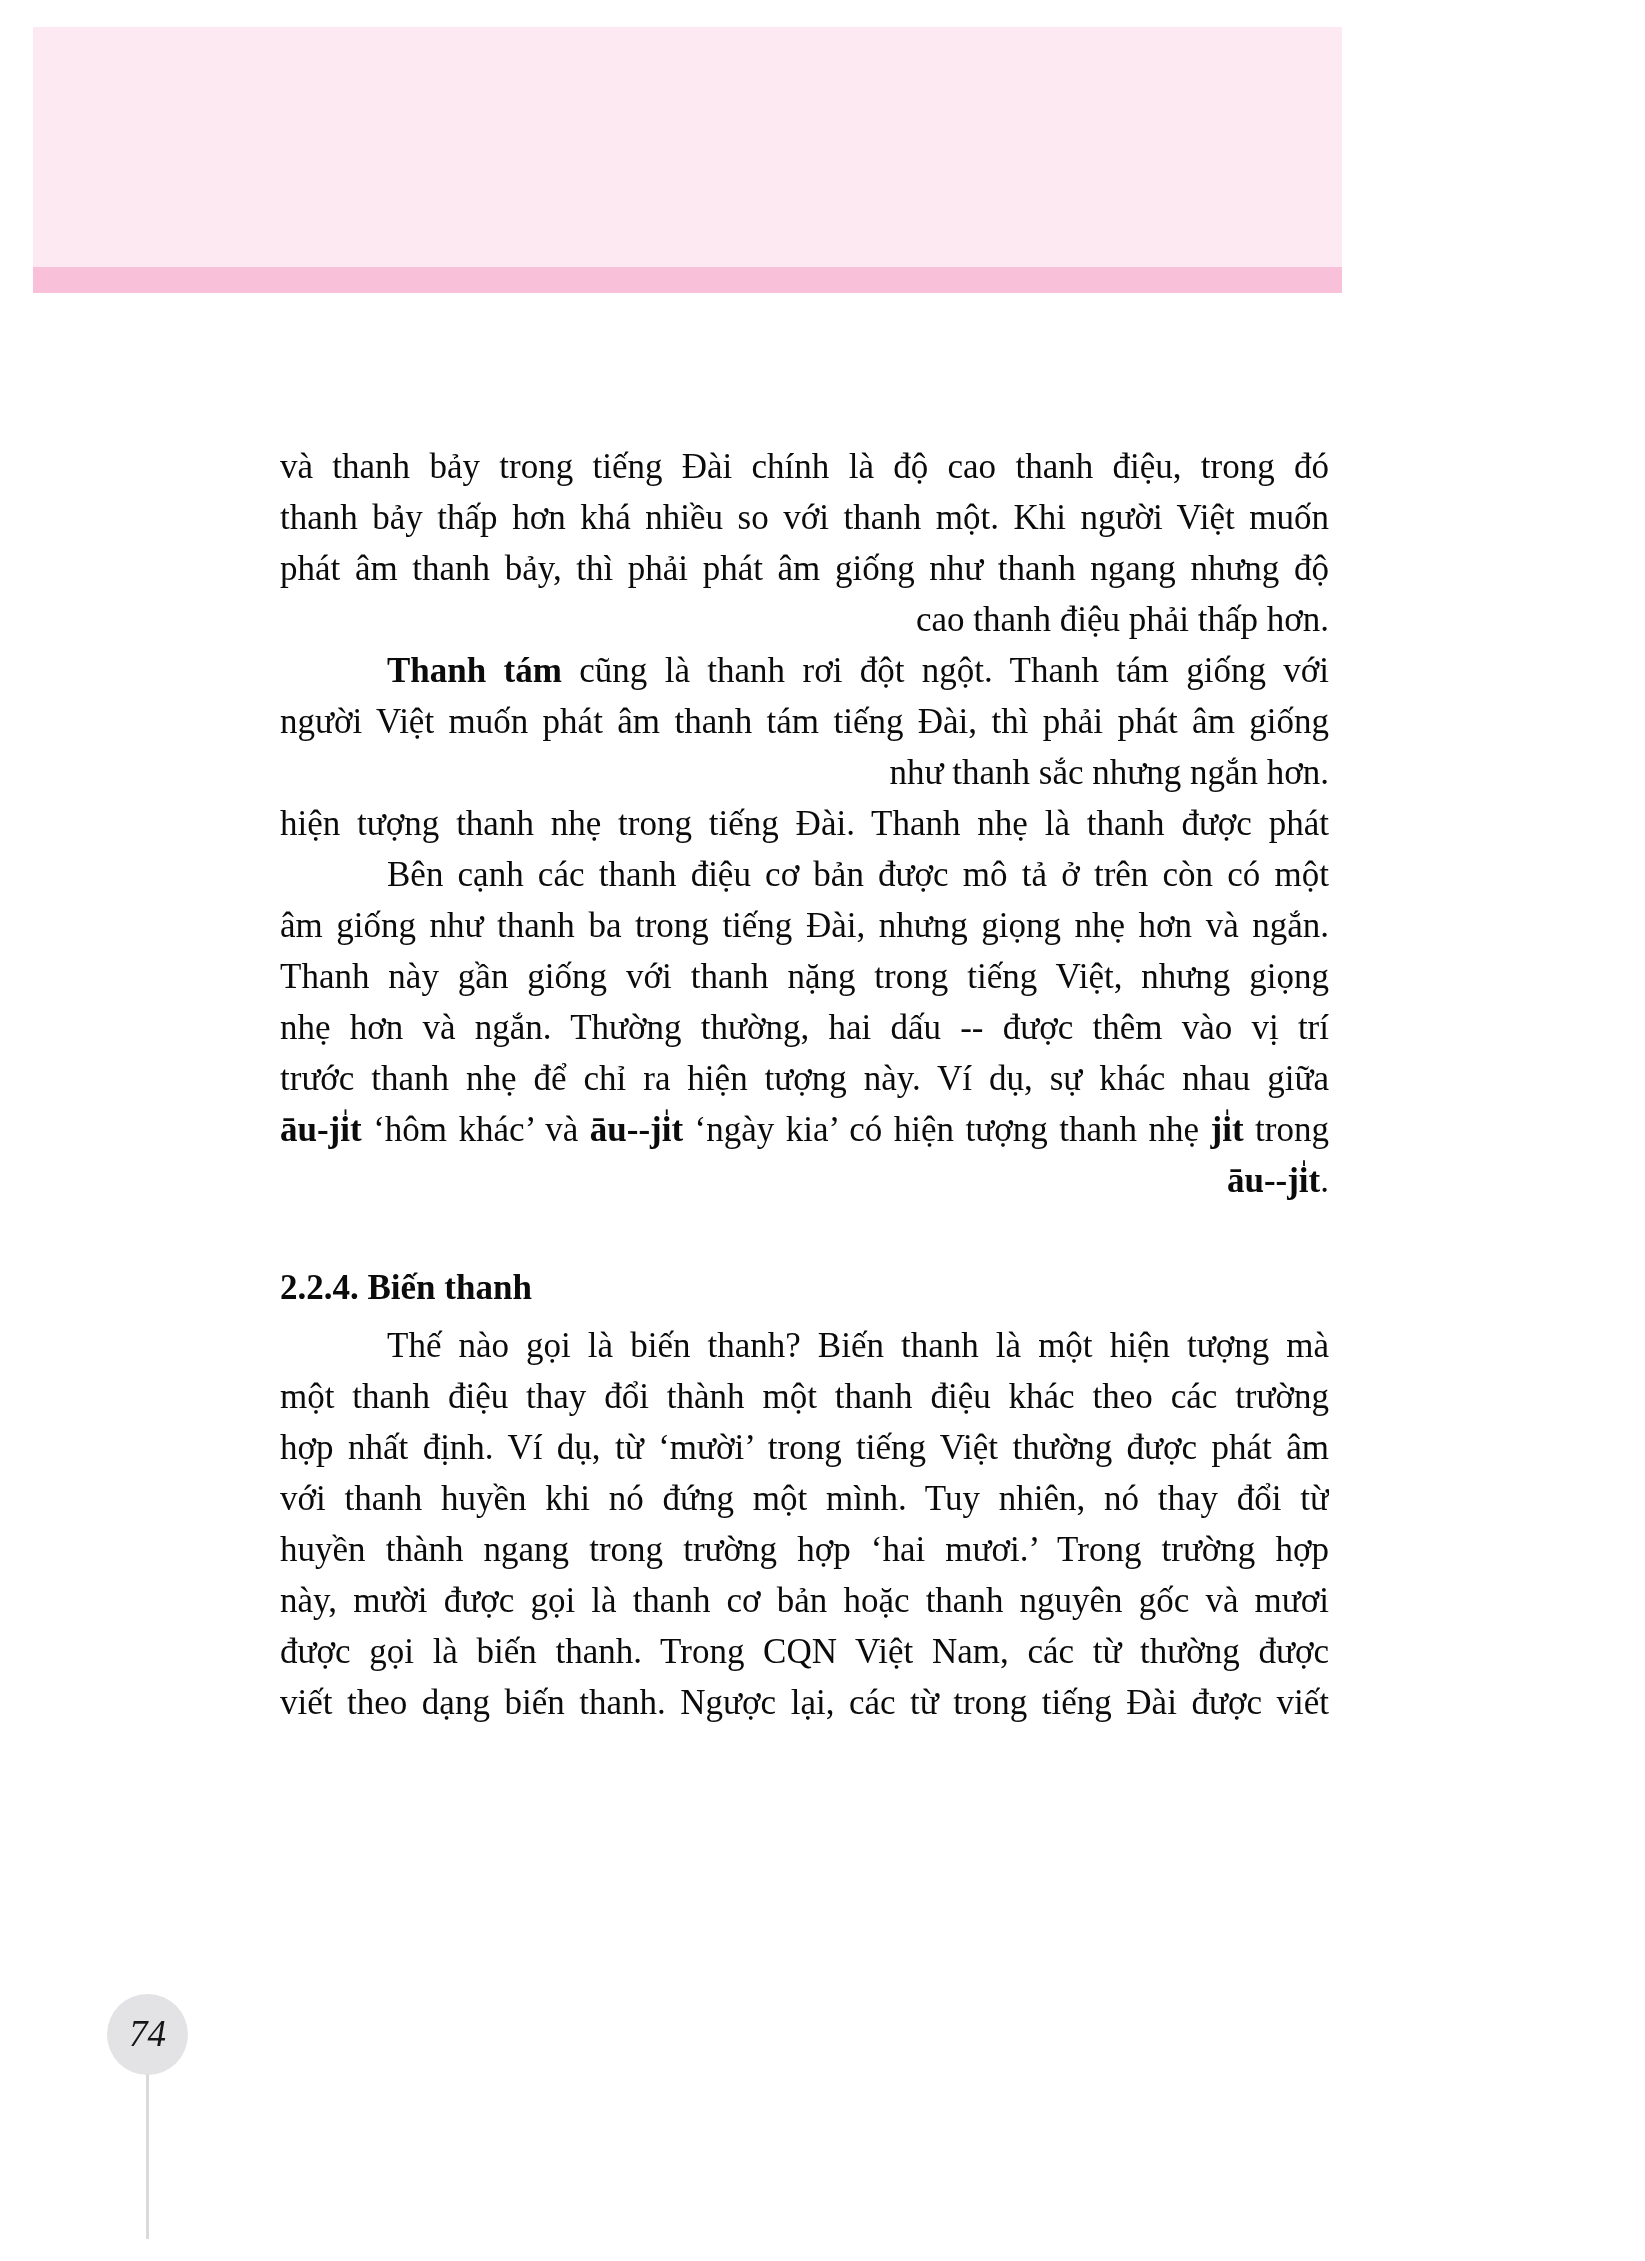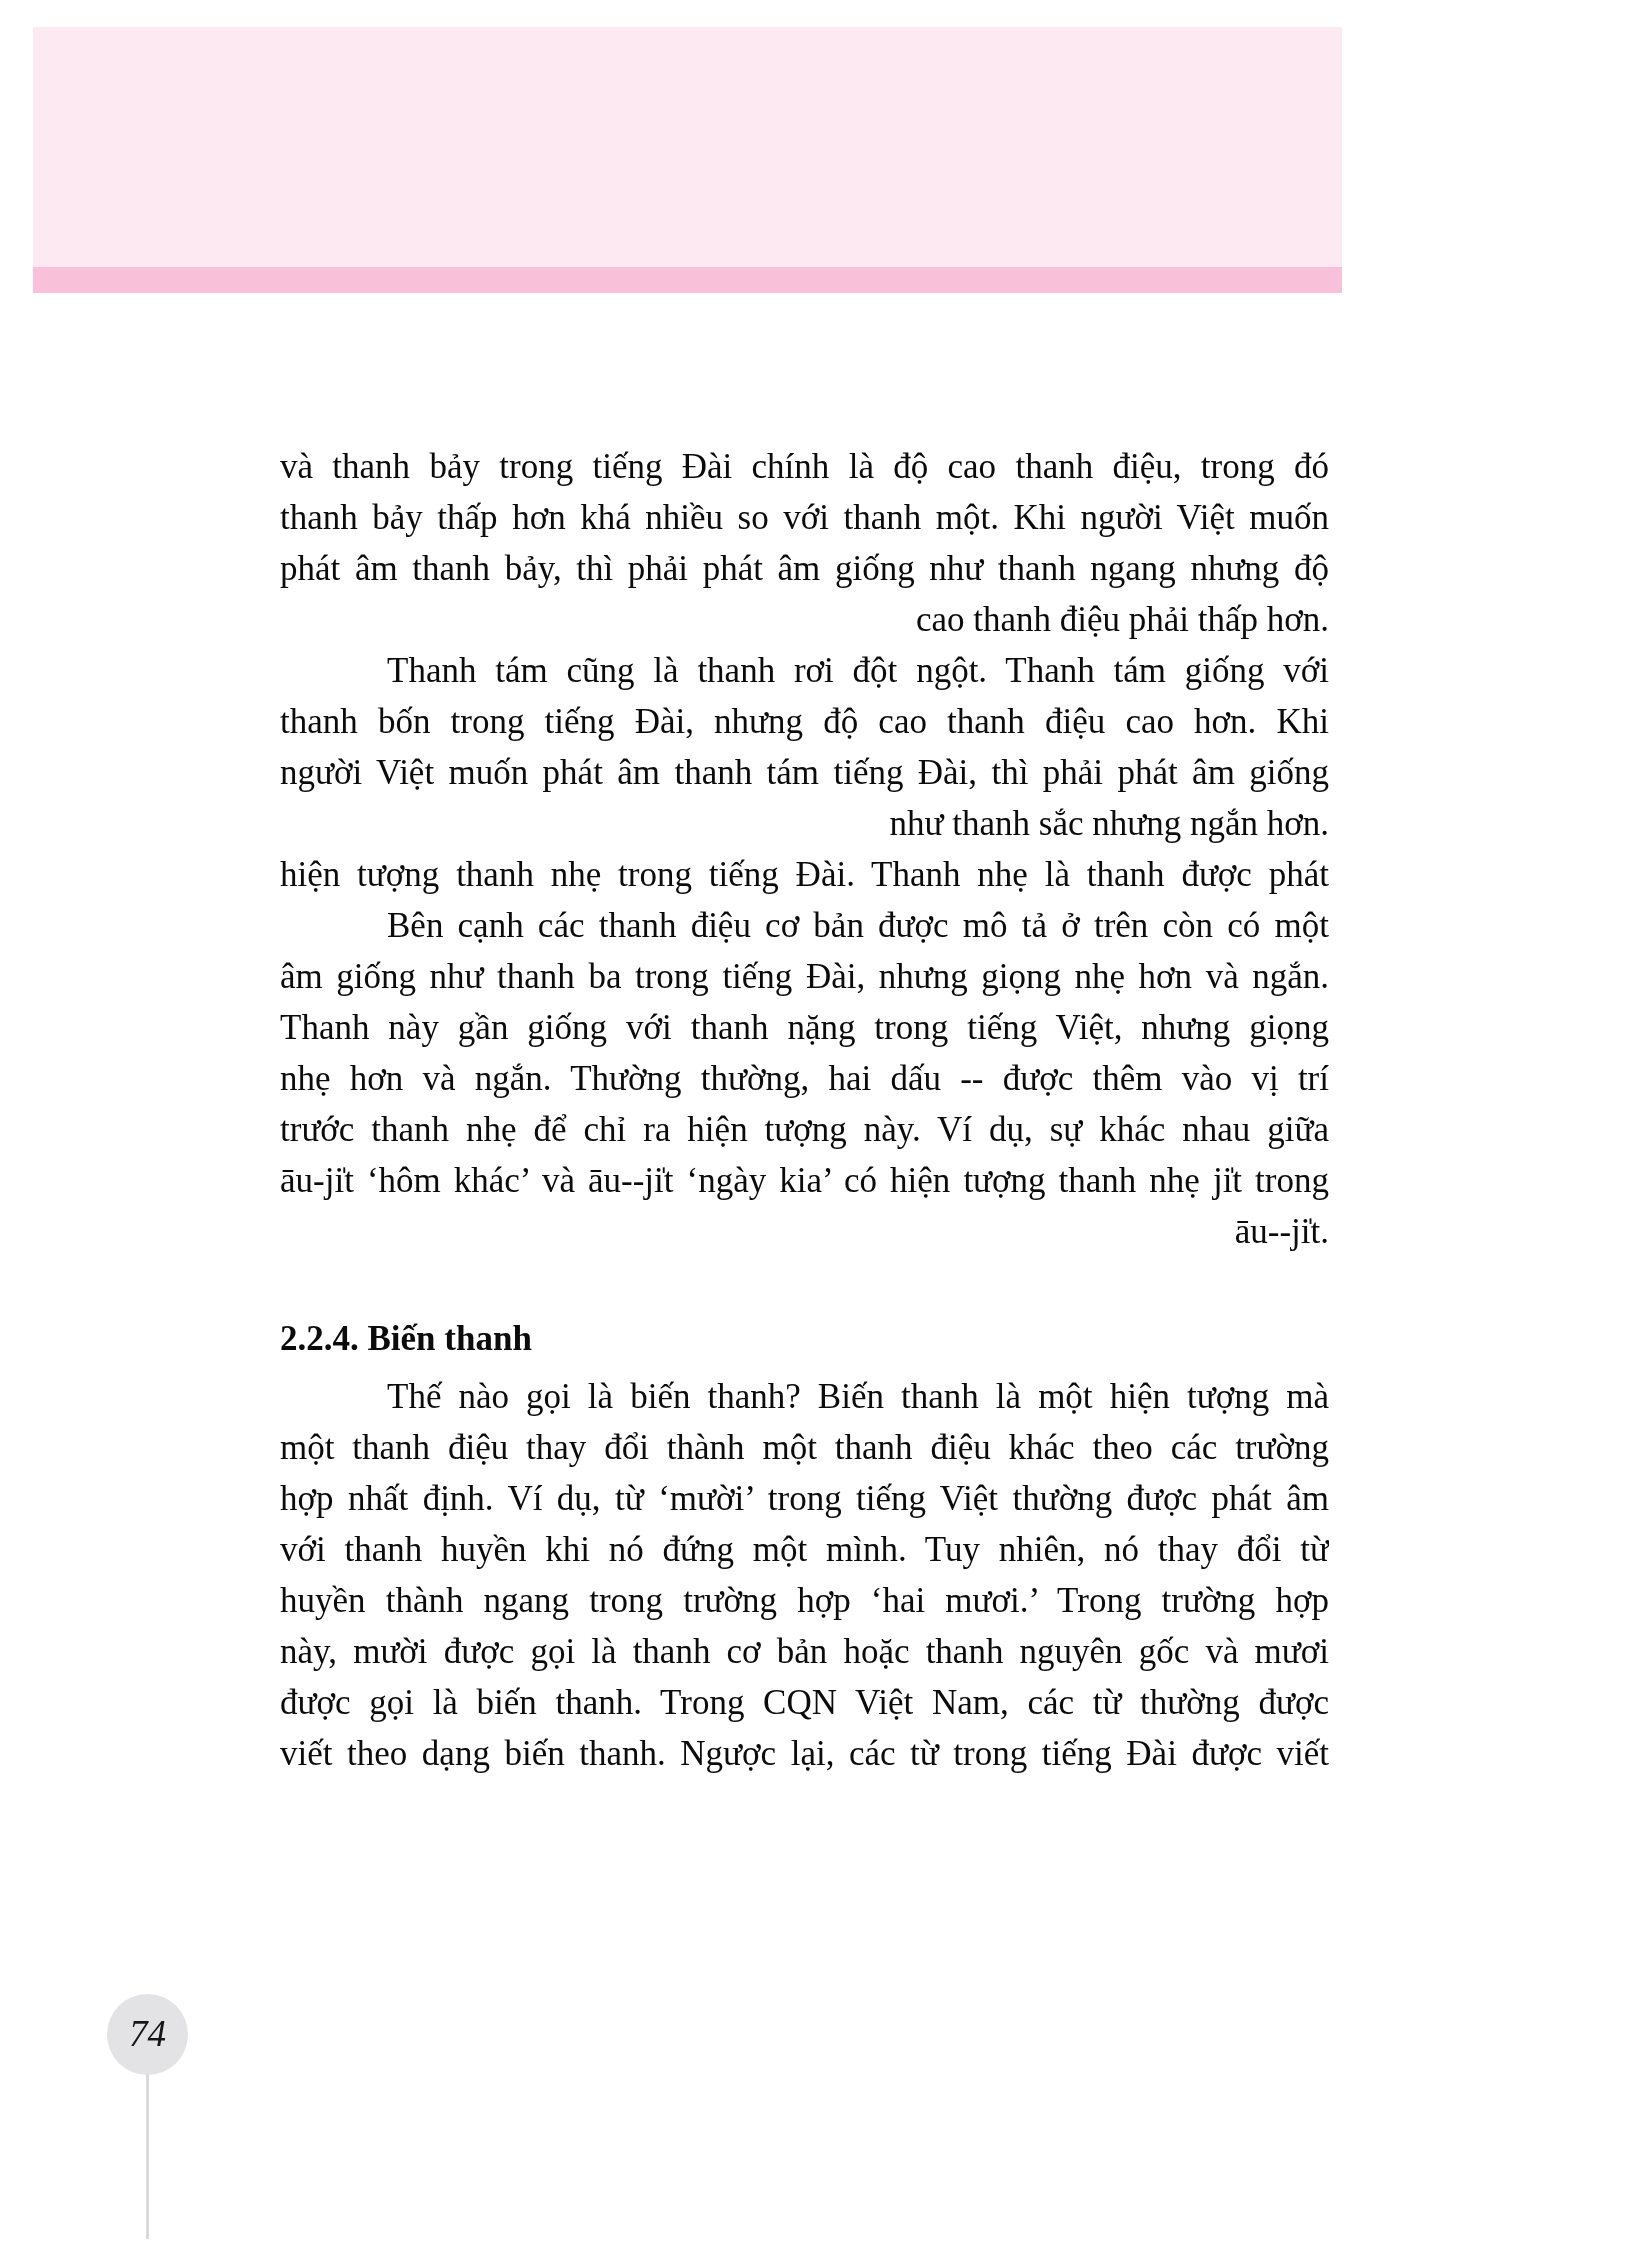--- a/index.html
+++ b/index.html
@@ -34,21 +34,21 @@
   }
   .tl{
     text-align:justify;
     text-align-last:justify;
     height:51px;
     overflow:hidden;
     white-space:normal;
   }
   .tl.last{text-align:right;text-align-last:auto;}
   .tl.indent{padding-left:107px;}
-  .b{font-weight:normal;}
+  .b{font-weight:bold;}
   .heading{
     font-weight:bold;
     margin-top:56px;
     margin-bottom:6.6px;
     height:51px;line-height:51px;
   }
   
   .page-bubble{
     position:absolute;
     left:107px;top:1994px;width:81px;height:81px;
@@ -77,21 +77,20 @@
   <div class="band band-dark-main"></div>
   <div class="band band-light-right"></div>
   <div class="band band-dark-right"></div>
 
   <div class="body-text">
       <div class="tl"><span>và thanh bảy trong tiếng Đài chính là độ cao thanh điệu, trong đó</span></div>
       <div class="tl"><span>thanh bảy thấp hơn khá nhiều so với thanh một. Khi người Việt muốn</span></div>
       <div class="tl"><span>phát âm thanh bảy, thì phải phát âm giống như thanh ngang nhưng độ</span></div>
       <div class="tl last"><span>cao thanh điệu phải thấp hơn.</span></div>
       <div class="tl indent"><span class="b">Thanh tám</span><span> cũng là thanh rơi đột ngột. Thanh tám giống với</span></div>
-      <div class="tl"><span>thanh bốn trong tiếng Đài, nhưng độ cao thanh điệu cao hơn. Khi</span></div>
       <div class="tl"><span>người Việt muốn phát âm thanh tám tiếng Đài, thì phải phát âm giống</span></div>
       <div class="tl last"><span>như thanh sắc nhưng ngắn hơn.</span></div>
       <div class="tl"><span>hiện tượng thanh nhẹ trong tiếng Đài. Thanh nhẹ là thanh được phát</span></div>
       <div class="tl indent"><span>Bên cạnh các thanh điệu cơ bản được mô tả ở trên còn có một</span></div>
       <div class="tl"><span>âm giống như thanh ba trong tiếng Đài, nhưng giọng nhẹ hơn và ngắn.</span></div>
       <div class="tl"><span>Thanh này gần giống với thanh nặng trong tiếng Việt, nhưng giọng</span></div>
       <div class="tl"><span>nhẹ hơn và ngắn. Thường thường, hai dấu -- được thêm vào vị trí</span></div>
       <div class="tl"><span>trước thanh nhẹ để chỉ ra hiện tượng này. Ví dụ, sự khác nhau giữa</span></div>
       <div class="tl"><span class="b">āu-ji̍t</span><span> ‘hôm khác’ và </span><span class="b">āu--ji̍t</span><span> ‘ngày kia’ có hiện tượng thanh nhẹ </span><span class="b">ji̍t</span><span> trong</span></div>
       <div class="tl last"><span class="b">āu--ji̍t</span><span>.</span></div>

